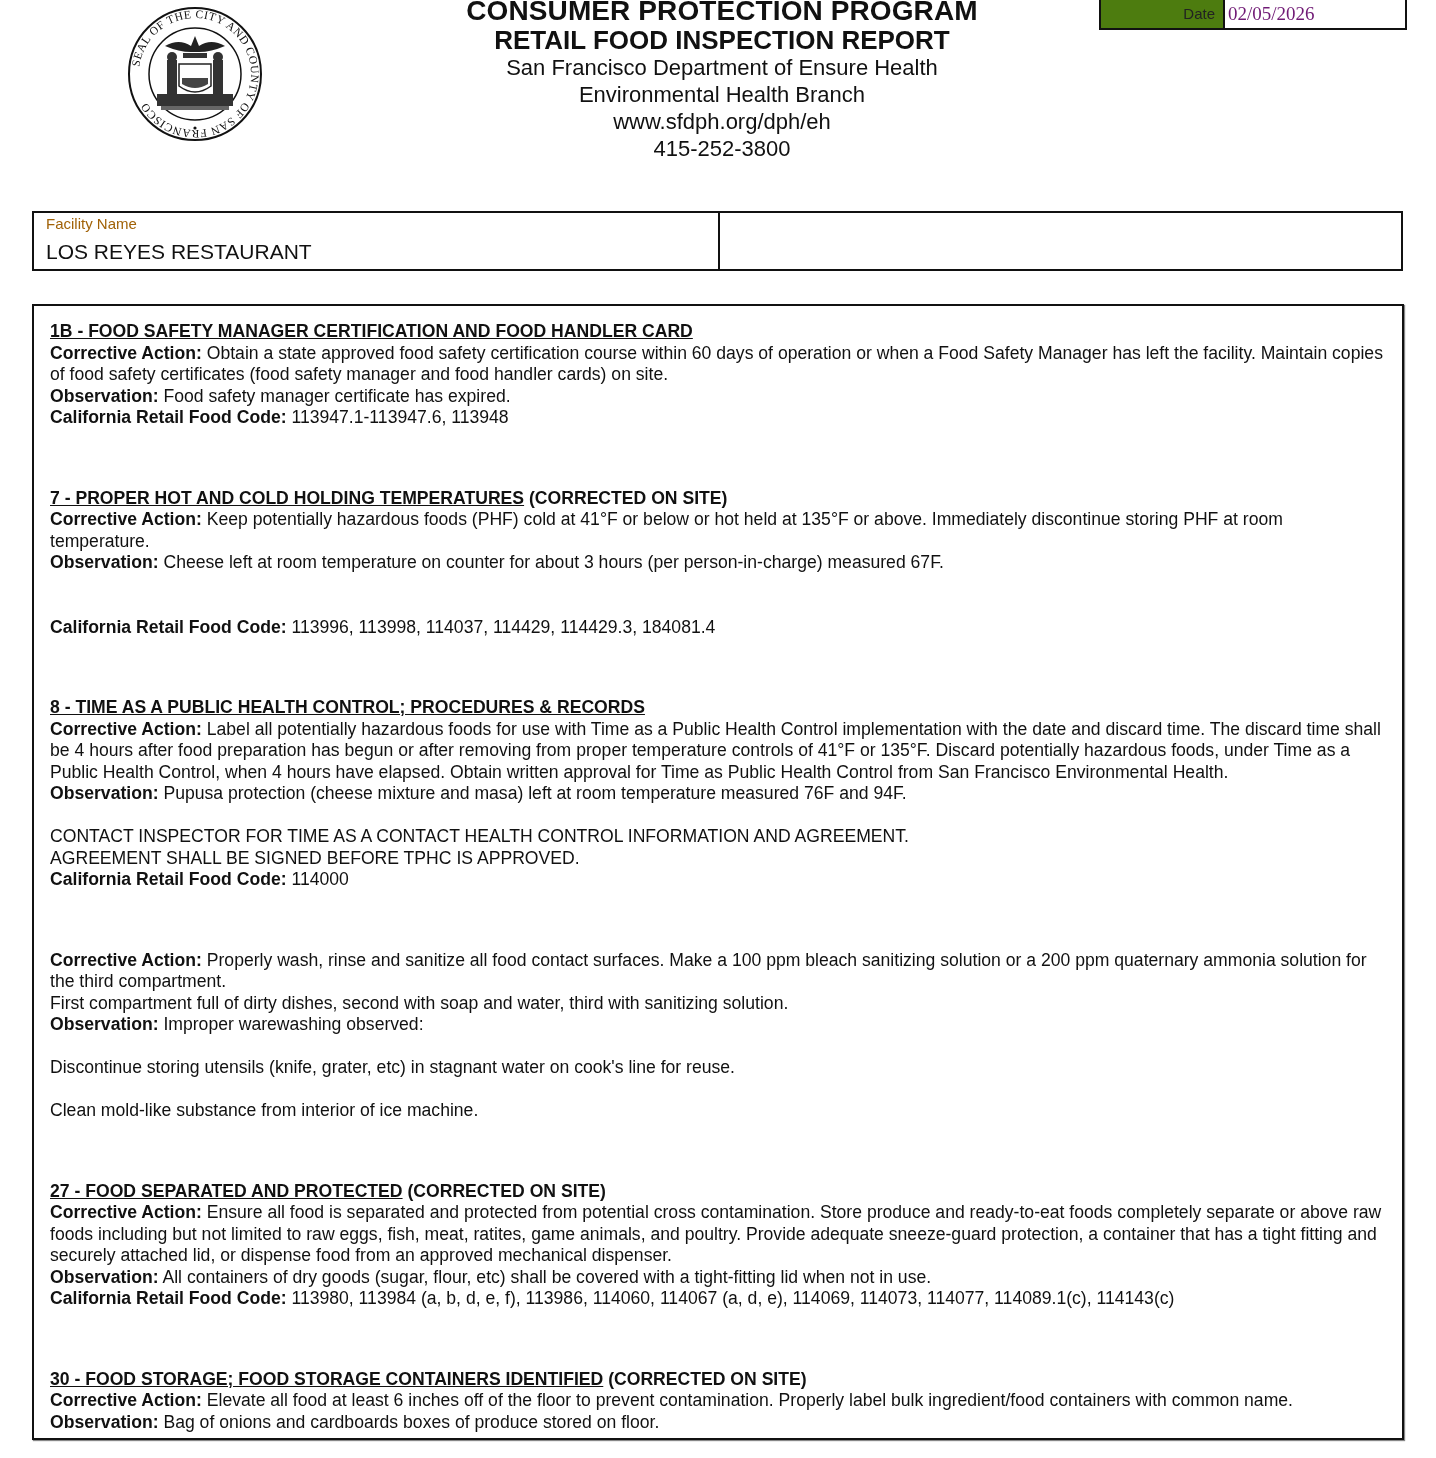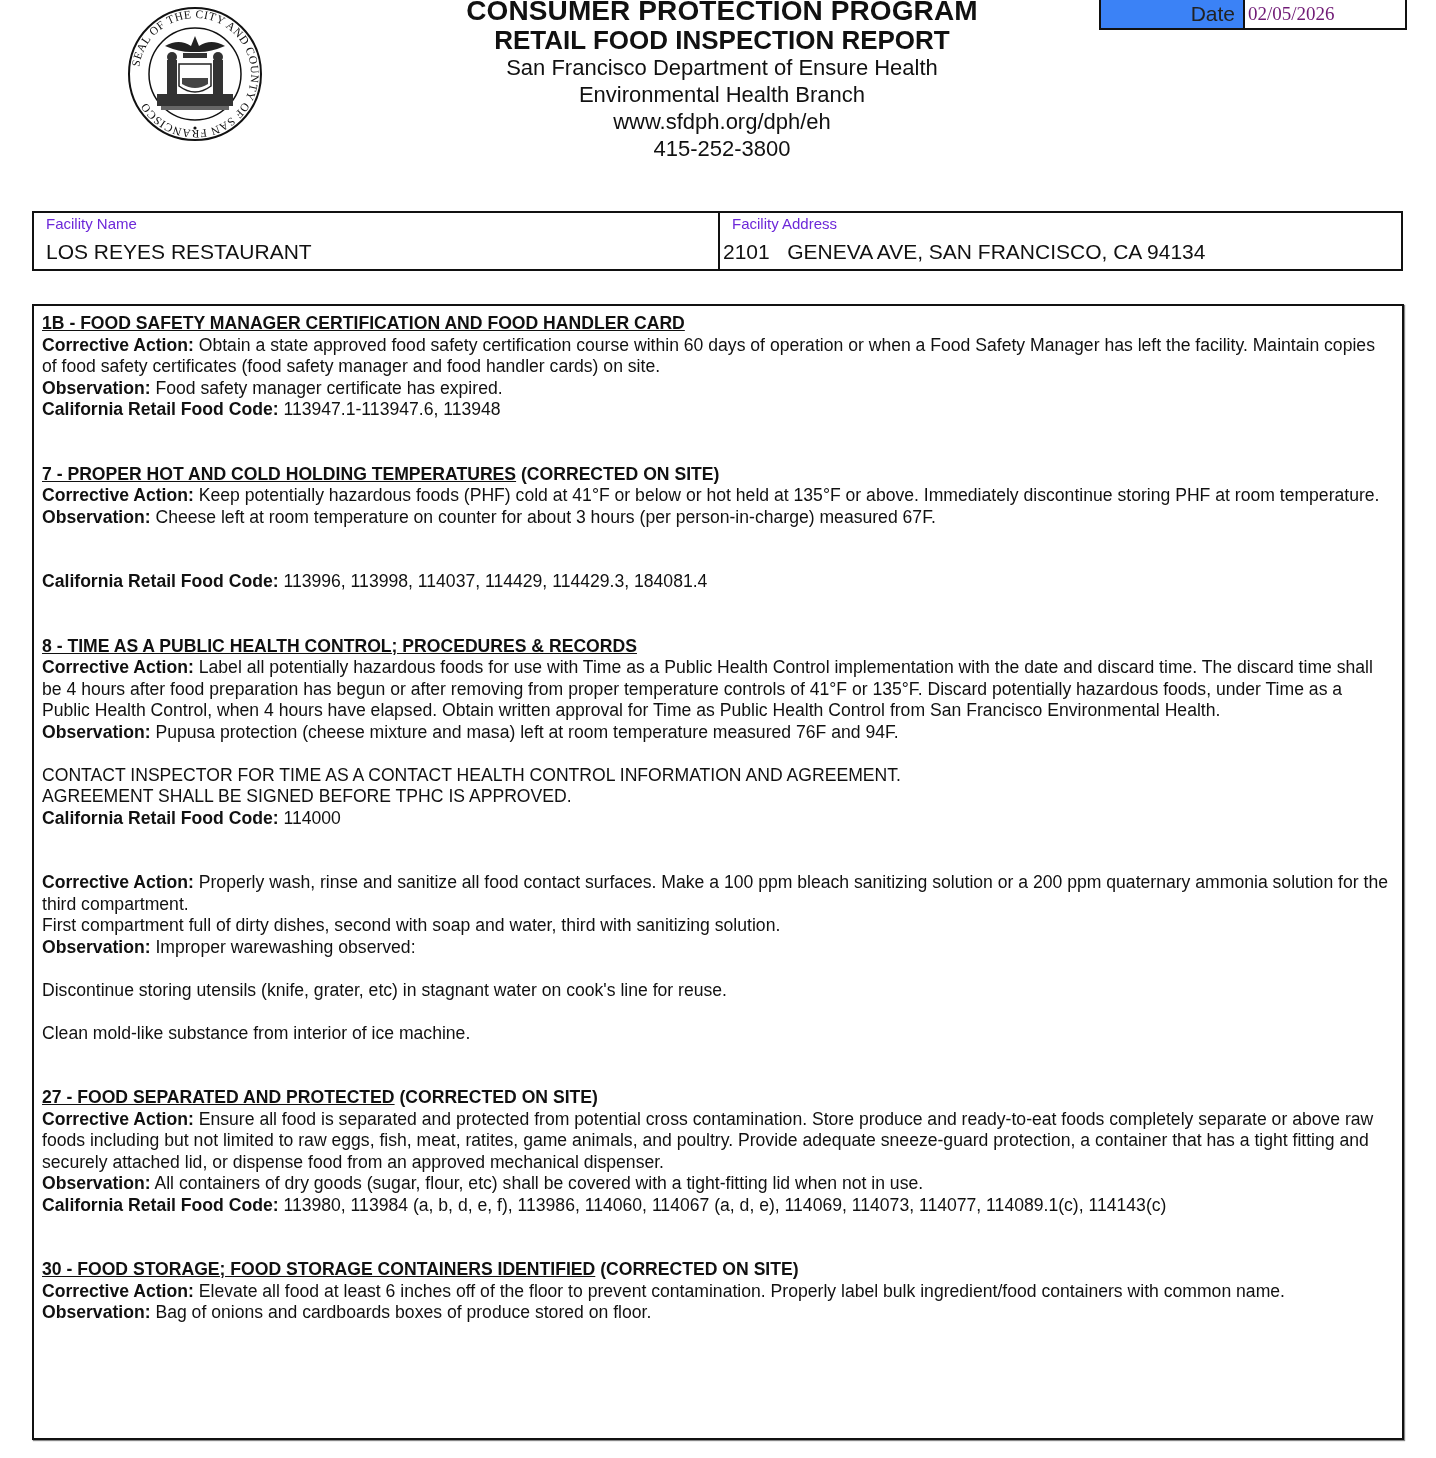--- a/index.html
+++ b/index.html
@@ -54,24 +54,24 @@
       position: absolute;
       left: 1099px;
       top: -2px;
       width: 304px;
       height: 28px;
       border: 2px solid #111;
       display: flex;
       background: #ffffff;
     }
     .date-label {
-      width: 144px;
-      background: #3b82f6;
+      width: 124px;
+      background: #4d7c0f;
       border-right: 2px solid #111;
-      font-size: 21px;
+      font-size: 15px;
       text-align: right;
       padding-right: 8px;
       box-sizing: border-box;
       line-height: 28px;
       color: #222;
     }
     .date-value {
       flex: 1;
       font-size: 19px;
       padding-left: 3px;
@@ -98,21 +98,21 @@
       width: 686px;
       border-right: 2px solid #111;
     }
     .facility-cell.addr {
       flex: 1;
     }
     .facility-label {
       position: absolute;
       top: 2px;
       font-size: 15px;
-      color: #6d28d9;
+      color: #a16207;
     }
     .facility-cell.name .facility-label { left: 12px; }
     .facility-cell.addr .facility-label { left: 12px; }
     .facility-value {
       position: absolute;
       top: 27px;
       font-size: 21px;
       color: #111;
       white-space: pre;
     }
@@ -126,21 +126,21 @@
       width: 1372px;
       height: 1136px;
       border: 2px solid #111;
       box-sizing: border-box;
       padding: 7px 8px 0 8px;
       font-size: 17.6px;
       line-height: 21.5px;
       box-shadow: 1px 1px 1px #888;
     }
     .violation {
-      margin: 0;
+      margin: 8px;
     }
     .v-title {
       font-weight: bold;
     }
     .v-title .u {
       text-decoration: underline;
     }
     .b {
       font-weight: bold;
     }
@@ -191,24 +191,20 @@
 <div class="date-box">
   <div class="date-label">Date</div>
   <div class="date-value">02/05/2026</div>
 </div>
 
 <div class="facility-box">
   <div class="facility-cell name">
     <div class="facility-label">Facility Name</div>
     <div class="facility-value">LOS REYES RESTAURANT</div>
   </div>
-  <div class="facility-cell addr">
-    <div class="facility-label">Facility Address</div>
-    <div class="facility-value">2101   GENEVA AVE, SAN FRANCISCO, CA 94134</div>
-  </div>
 </div>
 
 <div class="violations-box">
 
   <div class="violation">
     <span class="line v-title"><span class="u">1B - FOOD SAFETY MANAGER CERTIFICATION AND FOOD HANDLER CARD</span></span>
     <span class="line"><span class="b">Corrective Action:</span><span> Obtain a state approved food safety certification course within 60 days of operation or when a Food Safety Manager has left the facility. Maintain copies of food safety certificates (food safety manager and food handler cards) on site.</span></span>
     <span class="line"><span class="b">Observation:</span><span> Food safety manager certificate has expired.</span></span>
     <span class="line"><span class="b">California Retail Food Code:</span><span> 113947.1-113947.6, 113948</span></span>
   </div>

